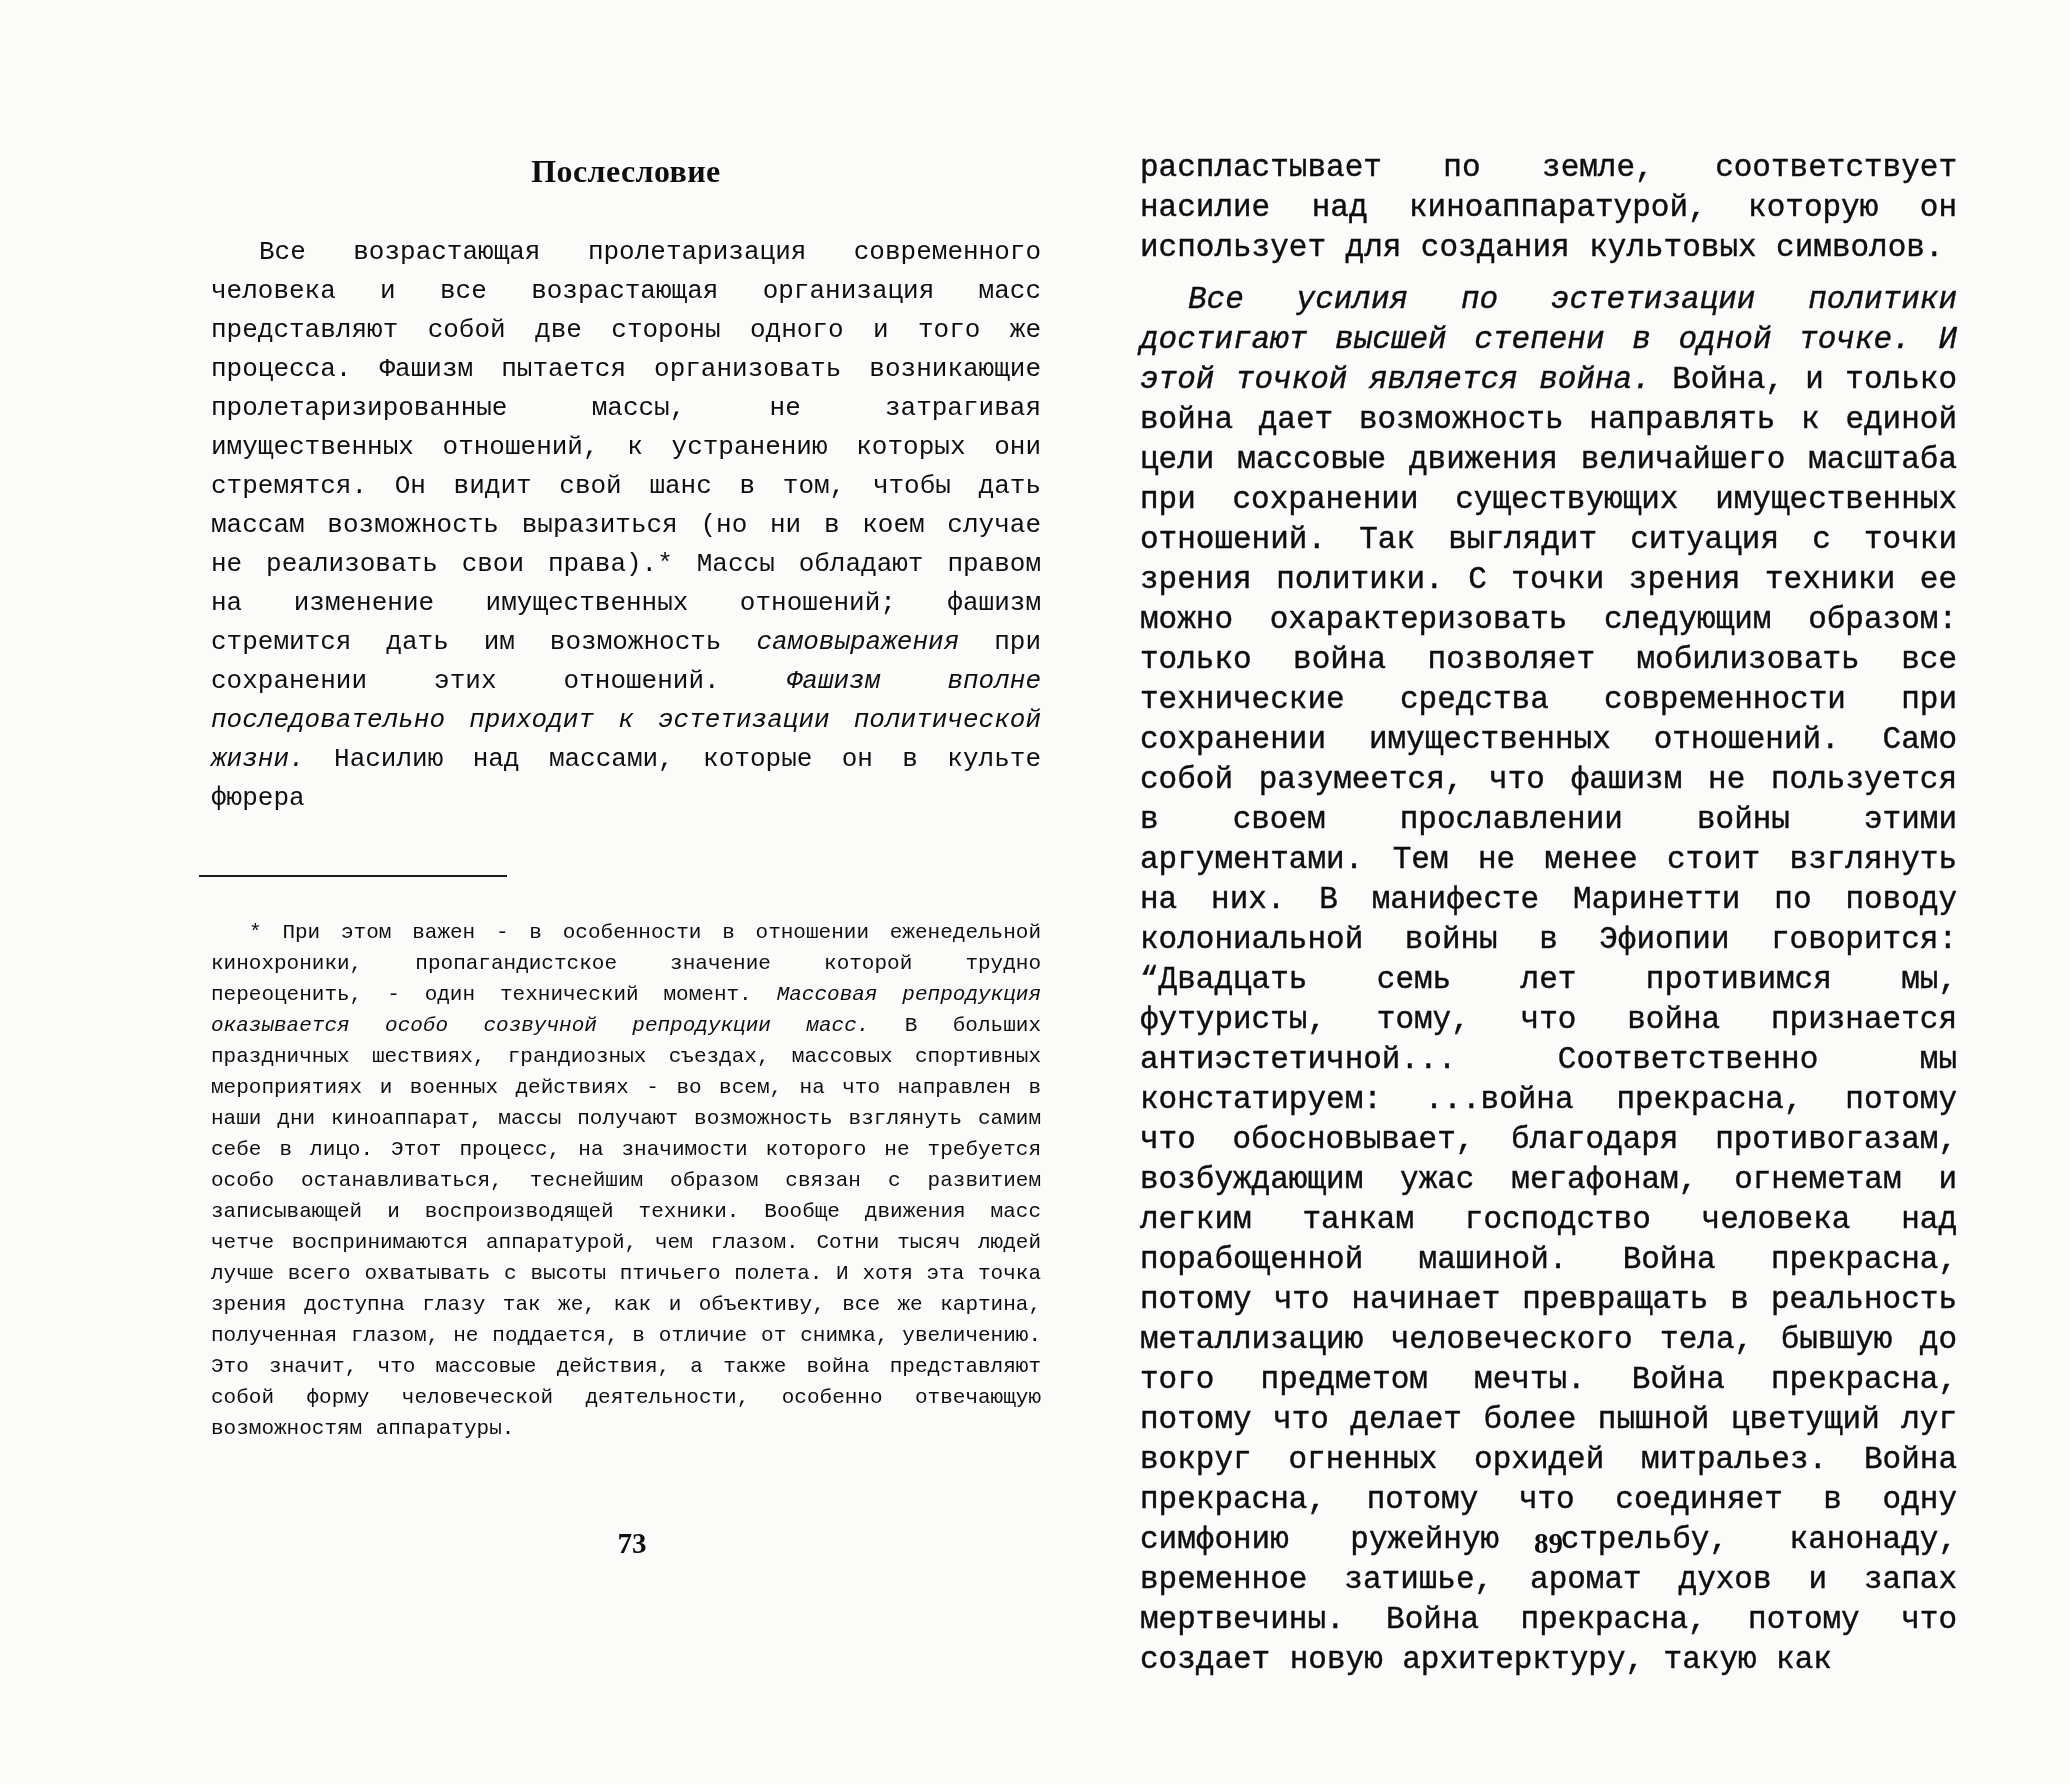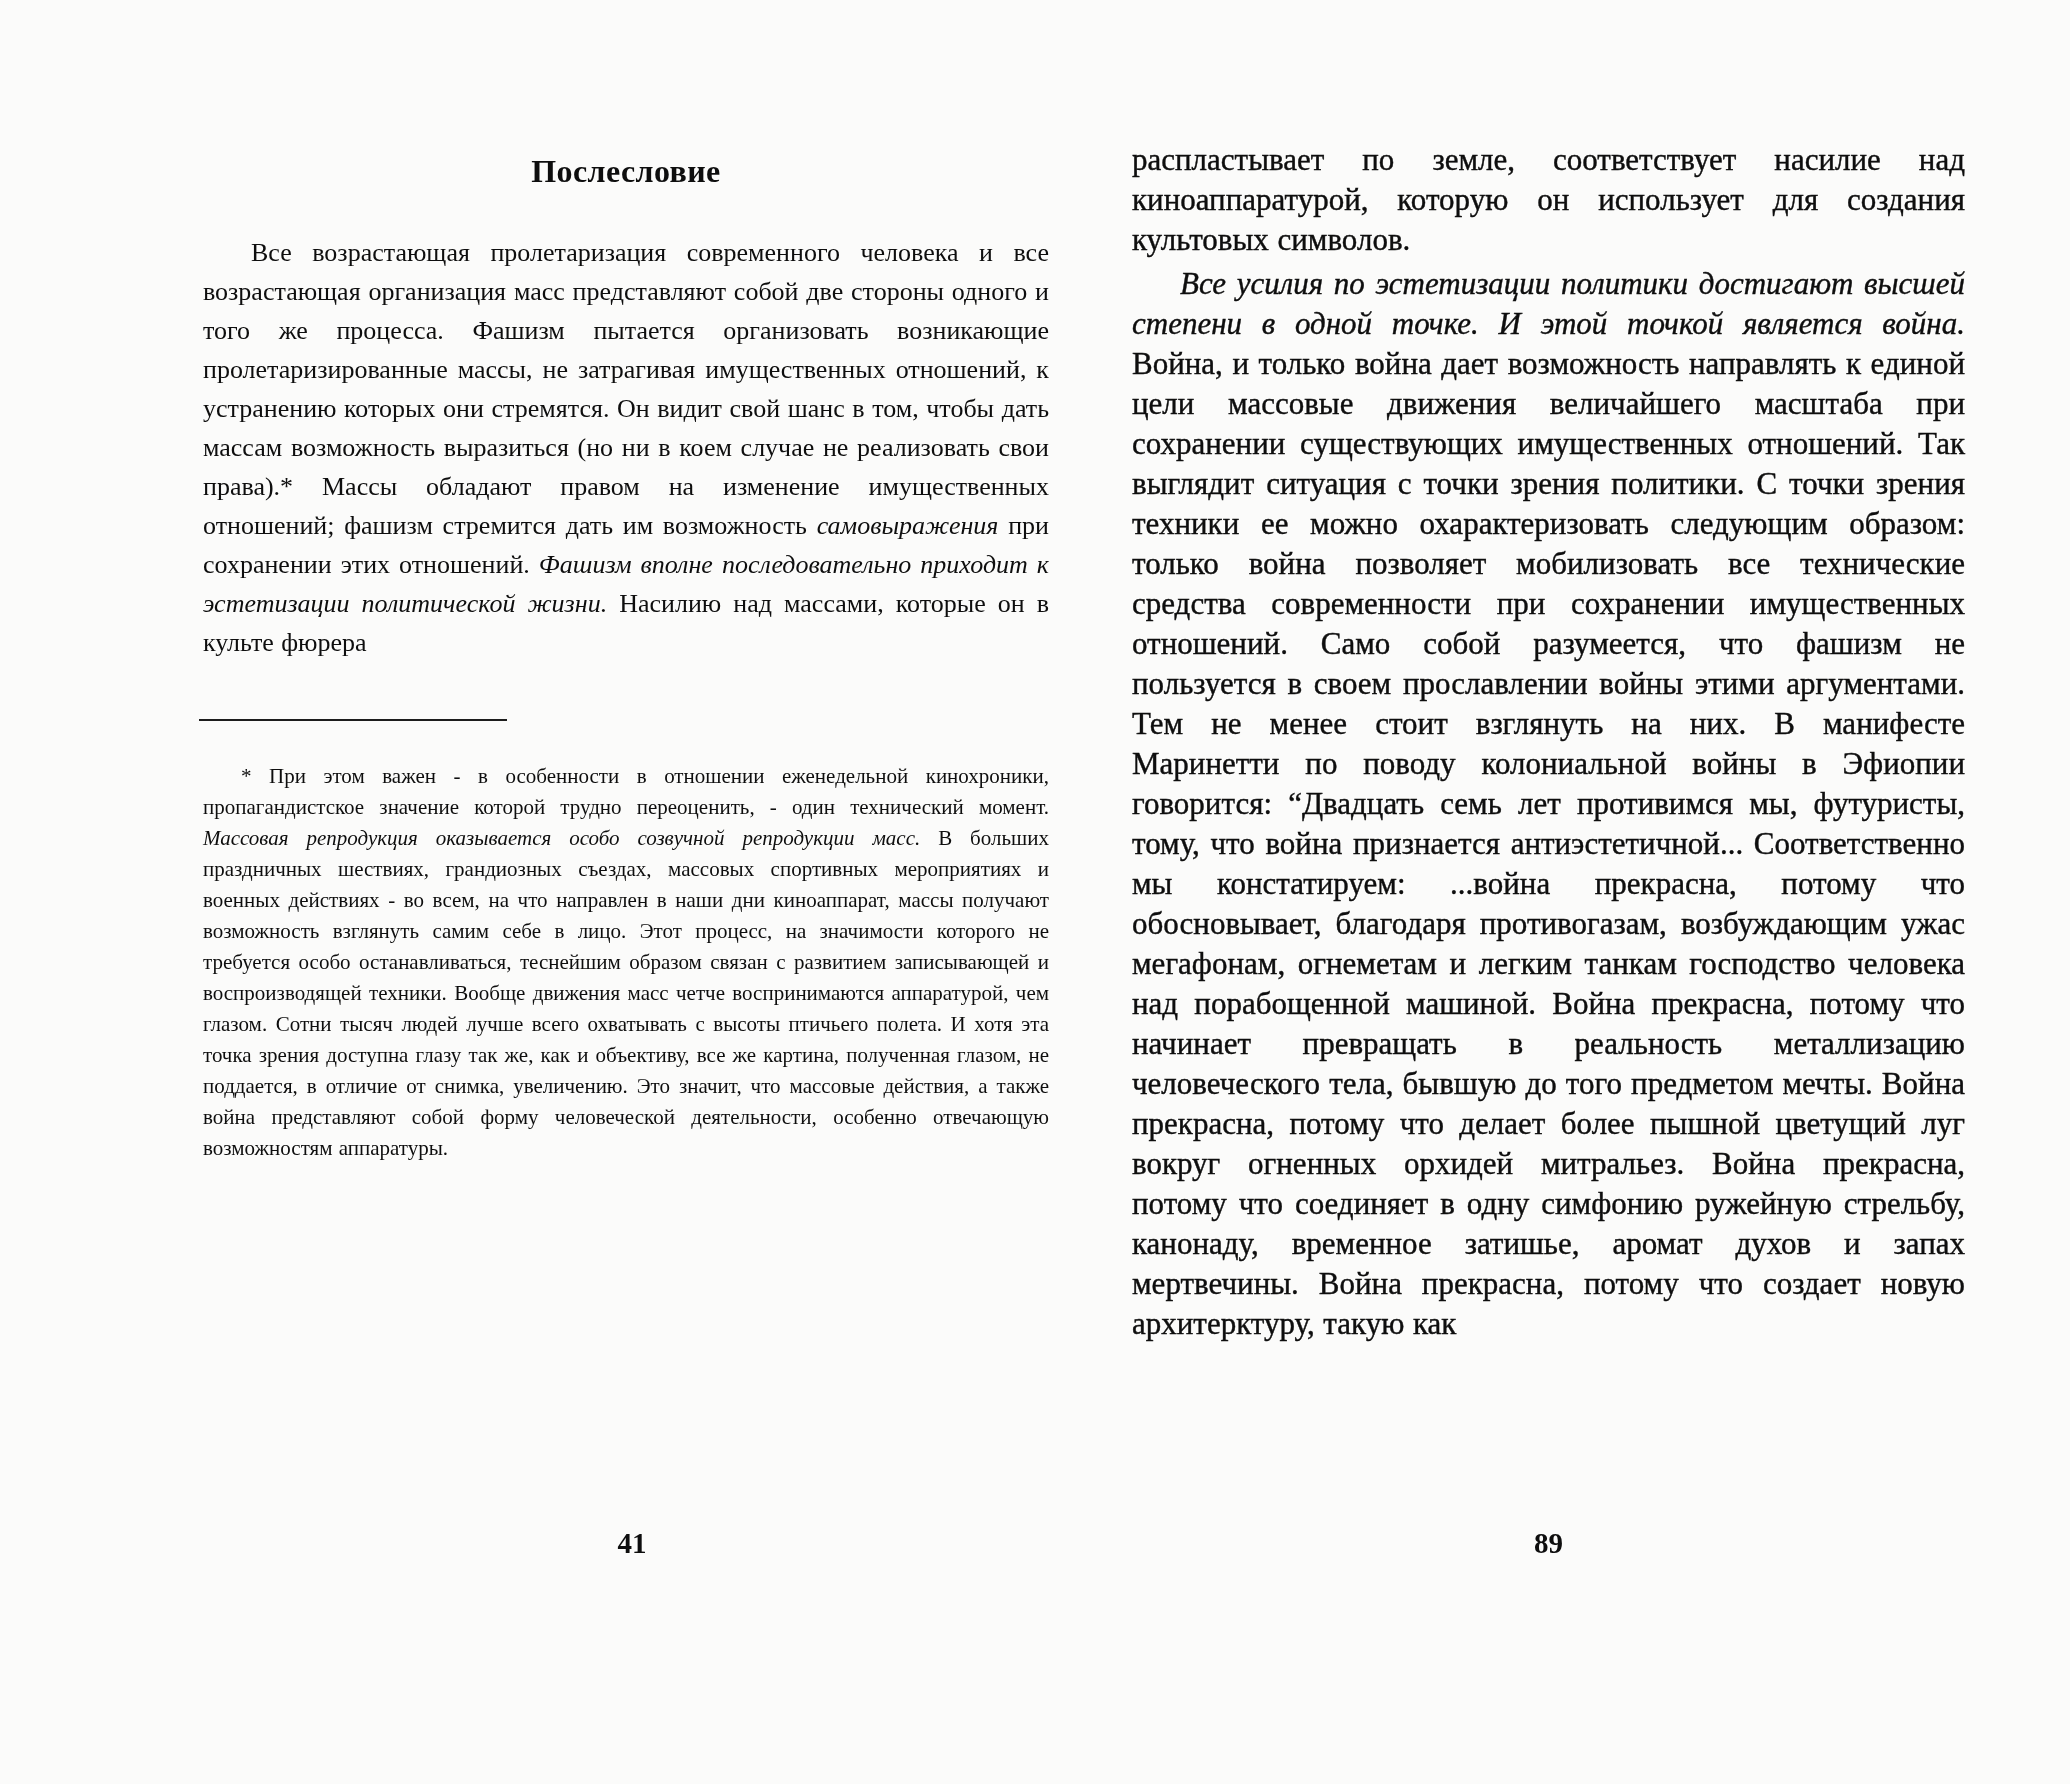--- a/index.html
+++ b/index.html
@@ -39,23 +39,24 @@
   .body-text {
     font-size: 26px;
     line-height: 39px;
   }
   .page-right .body-text {
     font-size: 31px;
     line-height: 40px;
     -webkit-text-stroke: 0.4px currentColor;
   }
   .para {
-    margin: 4px;
+    margin: 12px;
     text-align: justify;
     word-spacing: 0.9px;
+    font-family: Liberation Mono, monospace;
   }
   .para.indent {
     text-indent: 48px;
   }
   em {
     font-style: italic;
   }
   .footnote-separator {
     width: 308px;
     height: 0;
@@ -103,16 +104,16 @@
     </div>
 </div>
 
 <div class="page page-right">
   <div class="body-text">
       <p class="para"><span>распластывает по земле, соответствует насилие над киноаппаратурой, которую он использует для создания культовых символов.</span></p>
       <p class="para indent"><em>Все усилия по эстетизации политики достигают высшей степени в одной точке. И этой точкой является война.</em><span> Война, и только война дает возможность направлять к единой цели массовые движения величайшего масштаба при сохранении существующих имущественных отношений. Так выглядит ситуация с точки зрения политики. С точки зрения техники ее можно охарактеризовать следующим образом: только война позволяет мобилизовать все технические средства современности при сохранении имущественных отношений. Само собой разумеется, что фашизм не пользуется в своем прославлении войны этими аргументами. Тем не менее стоит взглянуть на них. В манифесте Маринетти по поводу колониальной войны в Эфиопии говорится: “Двадцать семь лет противимся мы, футуристы, тому, что война признается антиэстетичной... Соответственно мы констатируем: ...война прекрасна, потому что обосновывает, благодаря противогазам, возбуждающим ужас мегафонам, огнеметам и легким танкам господство человека над порабощенной машиной. Война прекрасна, потому что начинает превращать в реальность металлизацию человеческого тела, бывшую до того предметом мечты. Война прекрасна, потому что делает более пышной цветущий луг вокруг огненных орхидей митральез. Война прекрасна, потому что соединяет в одну симфонию ружейную стрельбу, канонаду, временное затишье, аромат духов и запах мертвечины. Война прекрасна, потому что создает новую архитерктуру, такую как</span></p>
     </div>
 </div>
 
-<div class="page-number page-number-left">41</div>
+<div class="page-number page-number-left">73</div>
 
 <div class="page-number page-number-right">89</div>
 
 
 </body></html>

